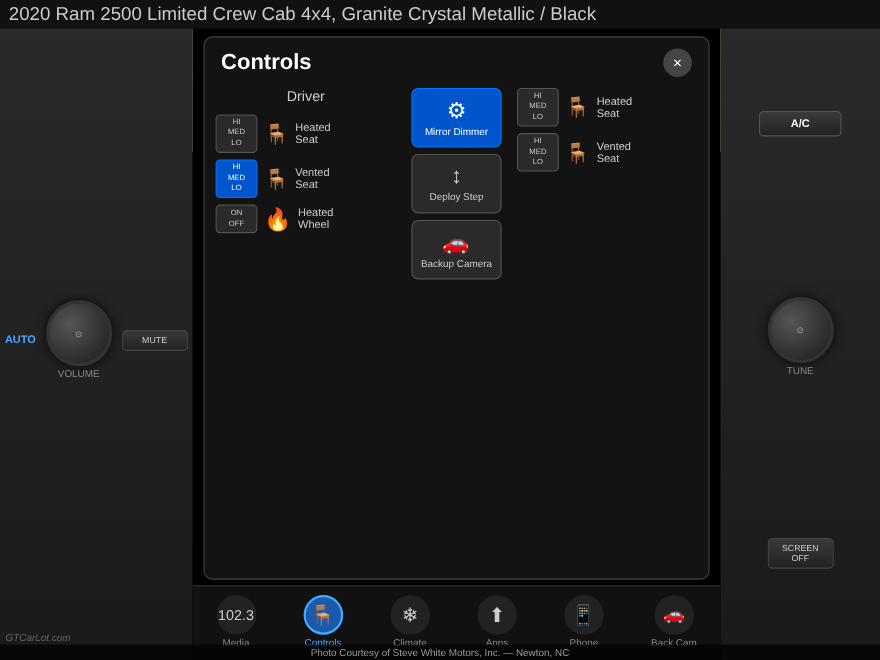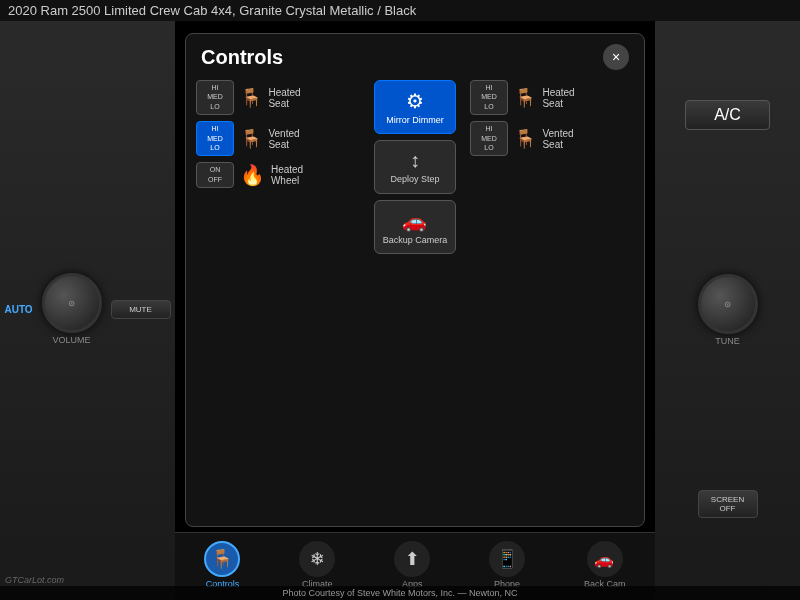--- a/index.html
+++ b/index.html
@@ -11,21 +11,21 @@
       font-family: Arial, sans-serif;
       position: relative;
     }
 
     
     .top-bar {
       position: absolute;
       top: 0; left: 0; right: 0;
       background: #111;
       color: #ccc;
-      font-size: 13px;
+      font-size: 17px;
       padding: 3px 8px;
       display: flex;
       justify-content: space-between;
       z-index: 10;
     }
 
     
     .map-bg {
       position: absolute;
       top: 18px; left: 0; right: 0;
@@ -110,22 +110,22 @@
       font-size: 8px;
       padding: 4px 8px;
       text-align: center;
       min-width: 60px;
     }
     .ac-btn {
       background: linear-gradient(to bottom, #3a3a3a, #222);
       border: 1px solid #555;
       border-radius: 4px;
       color: #fff;
-      font-size: 16px;
-      font-weight: normal;
+      font-size: 10px;
+      font-weight: bold;
       padding: 5px 28px;
     }
 
     
     .center-screen {
       position: absolute;
       left: 175px;
       right: 145px;
       top: 18px;
       bottom: 0;
@@ -389,20 +389,21 @@
   <div class="controls-dialog">
 
     <div class="dialog-header">
       <span class="dialog-title">Controls</span>
       <button class="close-btn">×</button>
     </div>
 
     <div class="dialog-body">
 
       <div class="seat-column">
+        <div class="column-title">Driver</div>
 
         <div class="seat-control-row">
           <div class="level-btn">
             <span class="level-text">HI</span>
             <span class="level-text">MED</span>
             <span class="level-text">LO</span>
           </div>
           <span class="seat-icon">🪑</span>
           <span class="control-label" style="white-space:pre-line;font-size:10px;">Heated
 Seat</span>
@@ -476,20 +477,26 @@
 Seat</span>
         </div>
 
       </div>
 
     </div>
   </div>
 
   <div class="nav-bar">
 
+    <div class="nav-item">
+      <div class="nav-icon-circle" style="font-size:13px;color:#ccc;">
+        <span>102.3</span>
+      </div>
+      <span class="nav-label">Media</span>
+    </div>
 
     <div class="nav-item">
       <div class="nav-icon-circle nav-active" style="font-size:18px;">
         <span style="color:#4af;">🪑</span>
       </div>
       <span class="nav-label blue">Controls</span>
     </div>
 
     <div class="nav-item">
       <div class="nav-icon-circle" style="font-size:18px;color:#ccc;">

